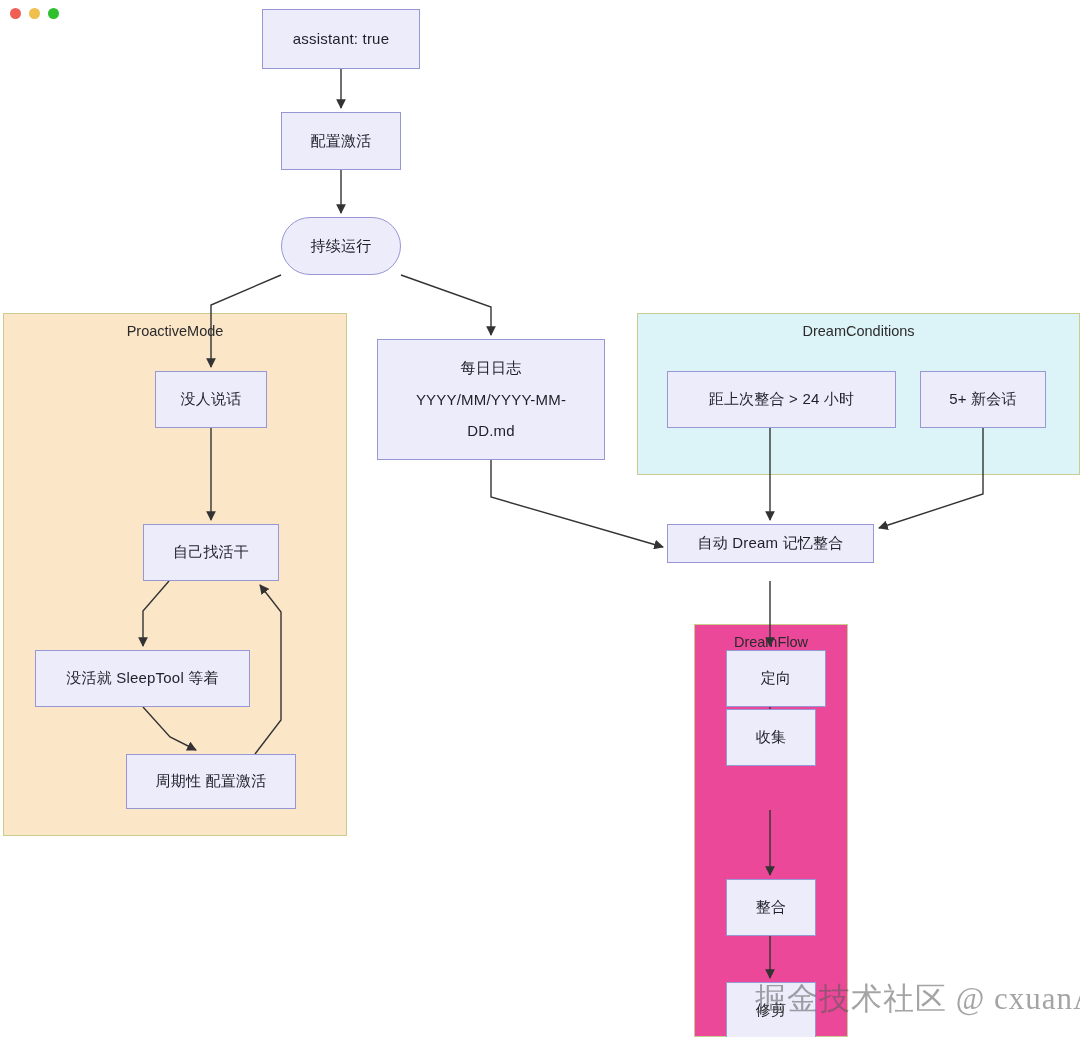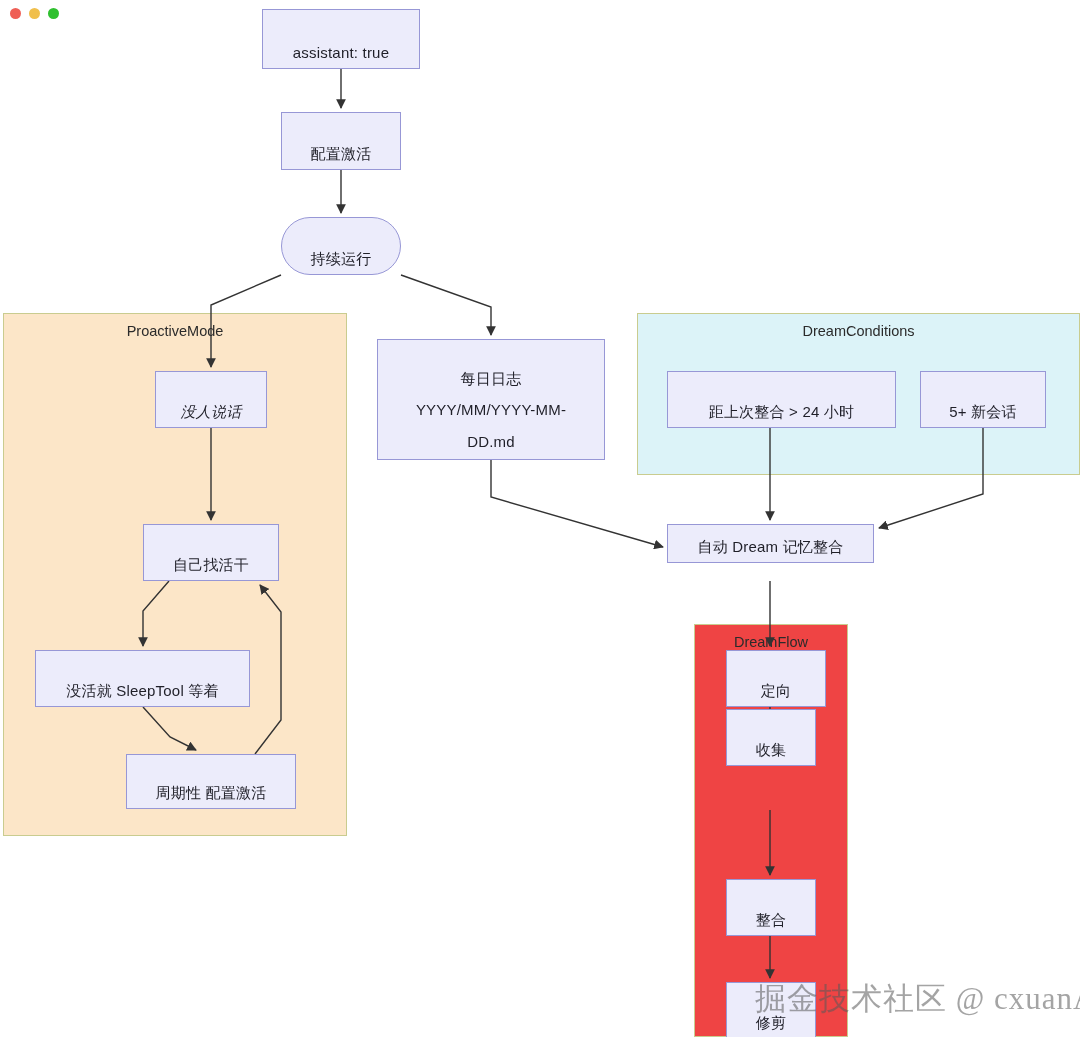--- a/index.html
+++ b/index.html
@@ -39,39 +39,39 @@
   }
 
   
   .subgraph {
     position: absolute;
     border: 1.5px solid #c9cc8f;
     z-index: 2;
   }
   .subgraph.proactive { background: #fce6c8; }
   .subgraph.conditions { background: #dcf3f8; }
-  .subgraph.dreamflow  { background: #ef4444; }
+  .subgraph.dreamflow  { background: #ec4899; }
   .subgraph-title {
     position: absolute;
     left: 0; right: 0;
     top: 9px;
     text-align: center;
     font-size: 14.5px;
     color: #2b2b2b;
     white-space: nowrap;
   }
 
   
   .node {
     position: absolute;
     background: #ececfb;
     border: 1.2px solid #9797d6;
     z-index: 10;
     display: flex;
-    align-items: flex-end;
+    align-items: center;
     justify-content: center;
     text-align: center;
     color: #1f1f28;
     font-size: 15px;
     line-height: 1.75;
     padding: 2px 22px;
     letter-spacing: 0.2px;
   }
   .node.multi { line-height: 2.1; }
 
@@ -159,21 +159,21 @@
 
   <div class="node" style="left:281px;top:217px;width:120px;height:58px;border-radius:29px;">
     <span>持续运行</span>
   </div>
 
   <div class="node multi" style="left:377px;top:339px;width:228px;height:121px;">
     <span style="white-space:pre-line;">每日日志
 YYYY/MM/YYYY-MM-DD.md</span>
   </div>
 
-  <div class="node" style="left:155px;top:371px;width:112px;height:57px;font-style:italic;">
+  <div class="node" style="left:155px;top:371px;width:112px;height:57px;">
     <span>没人说话</span>
   </div>
 
   <div class="node" style="left:35px;top:650px;width:215px;height:57px;">
     <span>没活就 SleepTool 等着</span>
   </div>
 
   <div class="node" style="left:143px;top:524px;width:136px;height:57px;">
     <span>自己找活干</span>
   </div>

